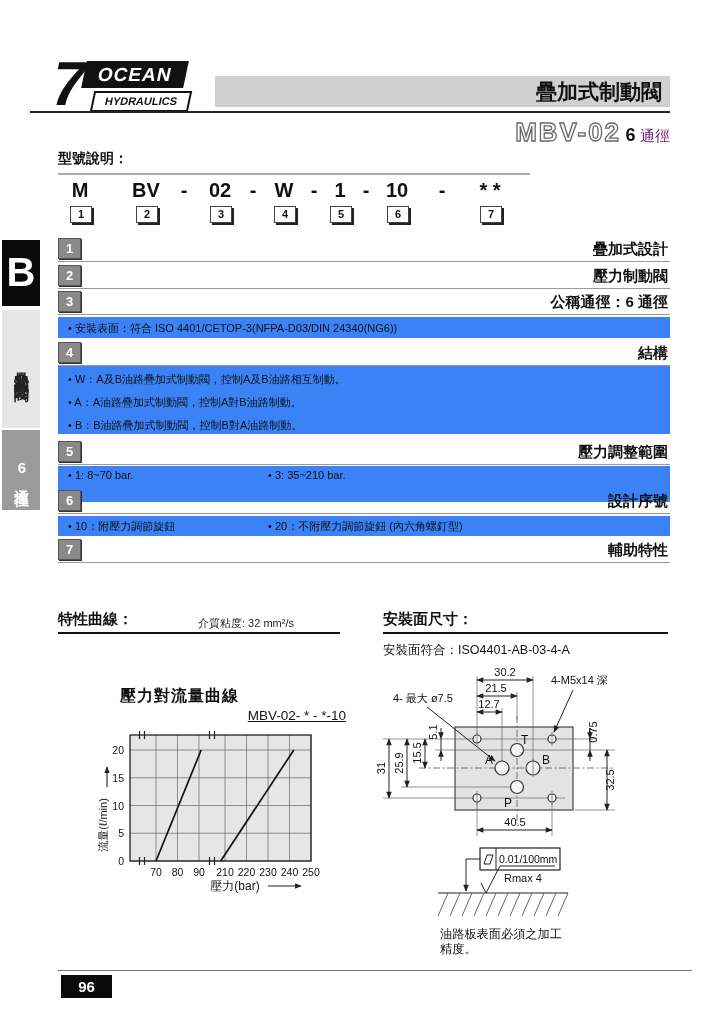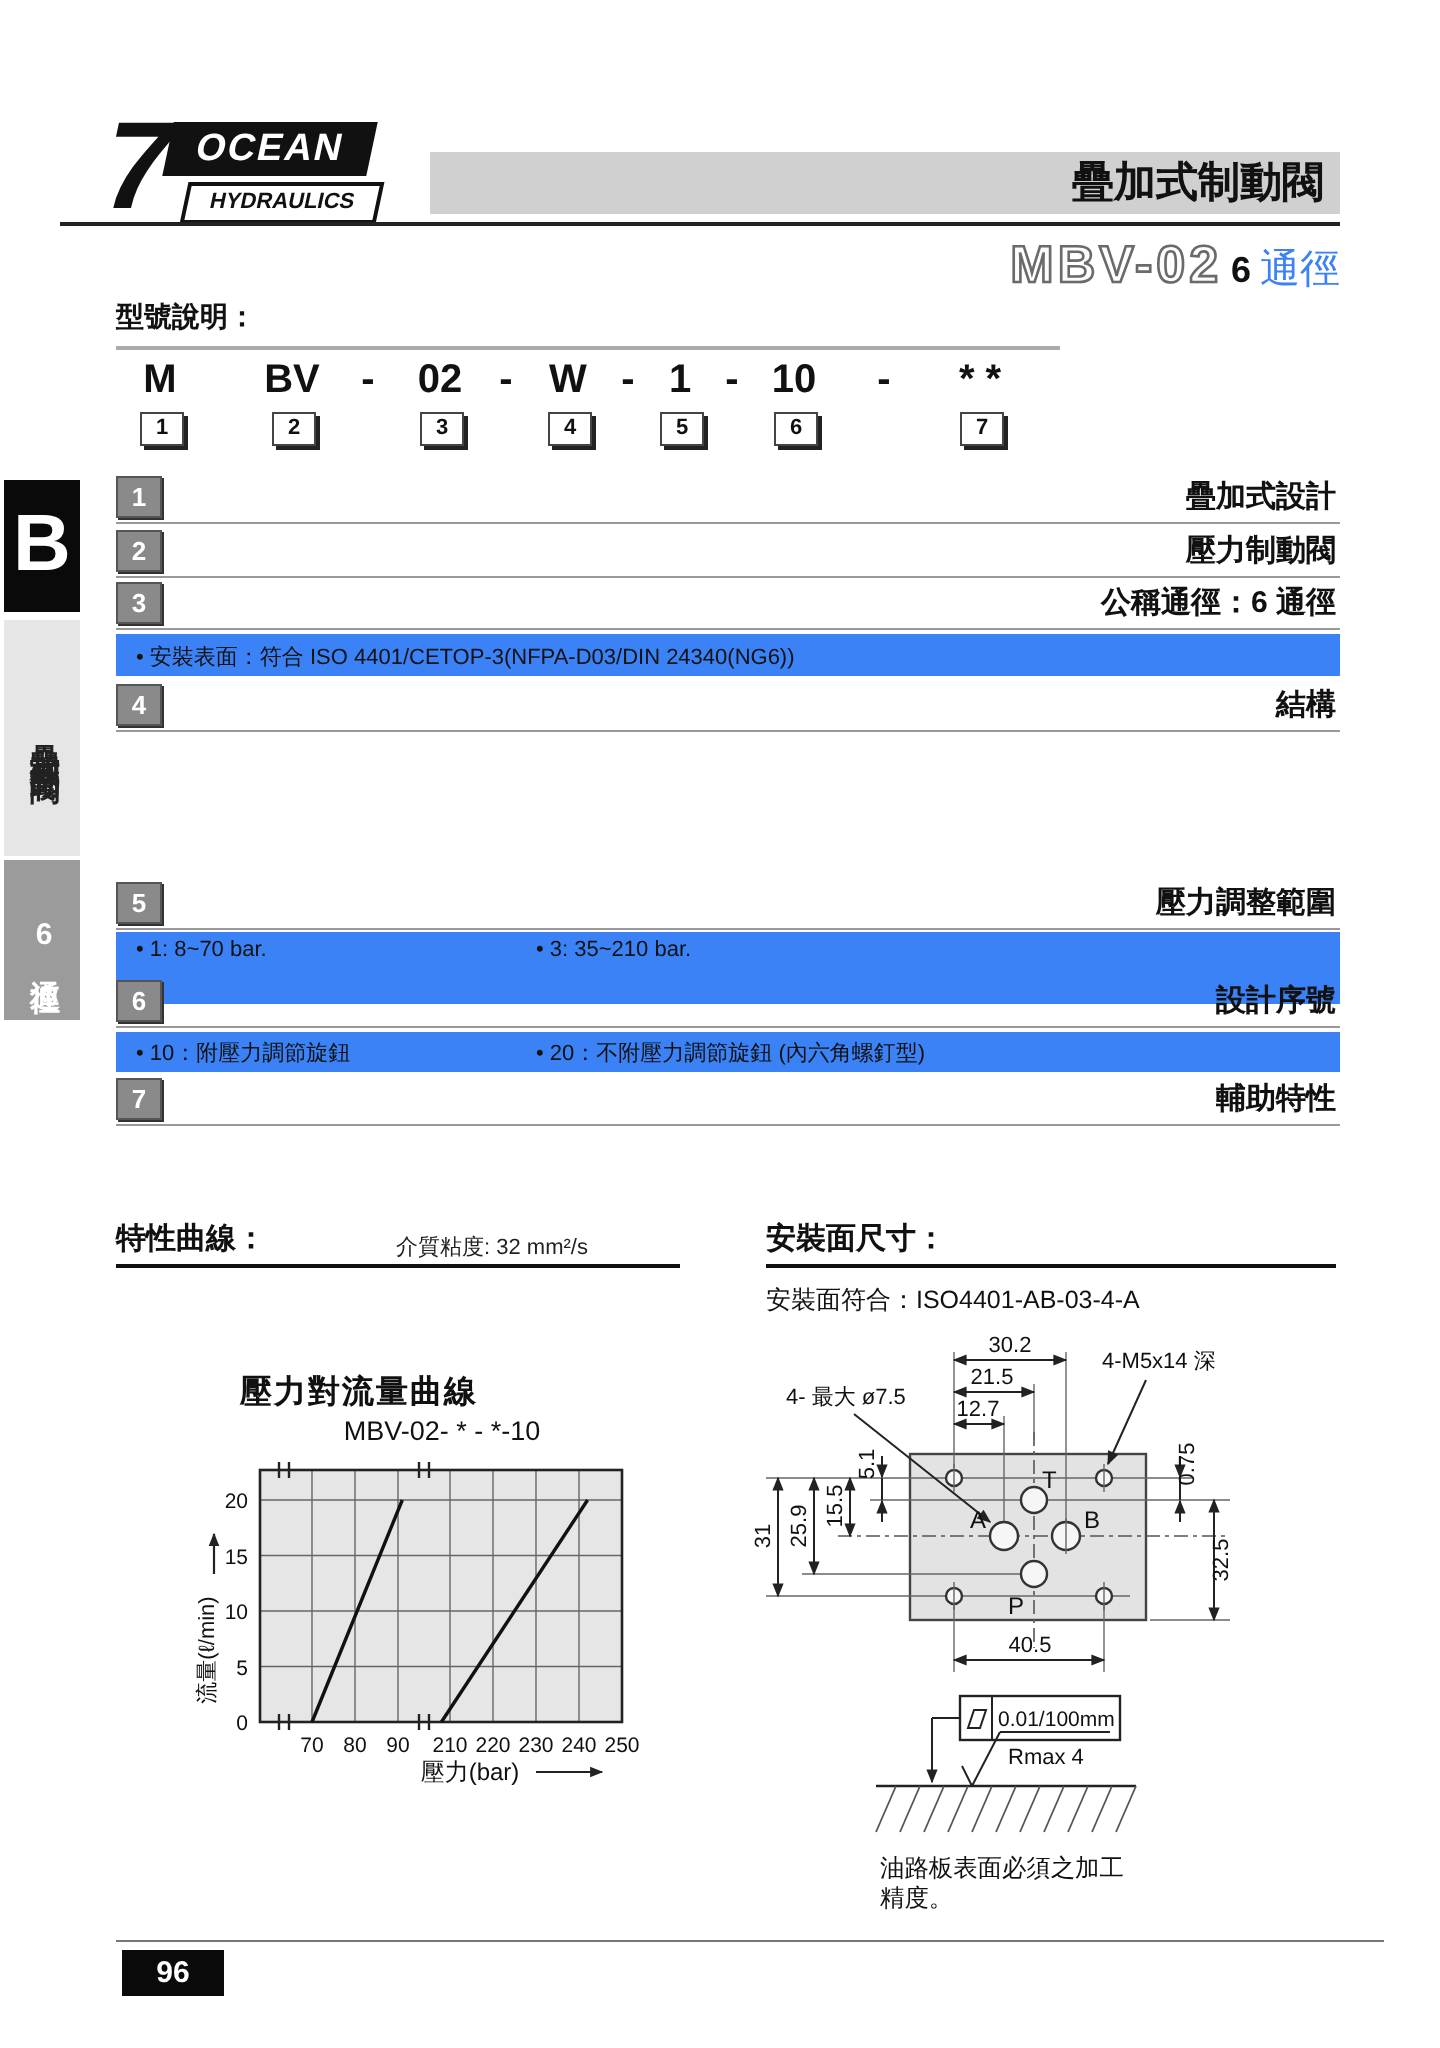--- a/index.html
+++ b/index.html
@@ -14,21 +14,21 @@
   #logo-hyd{left:36px;top:31px;width:94px;height:17px;background:#fff;border:2px solid #111;transform:skewX(-12deg);
             font-weight:bold;font-size:11px;text-align:center;line-height:16px;}
   #header-bar{left:215px;top:76px;width:455px;height:31px;background:#d0d0d0;
               text-align:right;font-weight:bold;font-size:21px;line-height:31px;padding-right:0;}
   #header-bar span{padding-right:8px;}
   #header-rule{left:30px;top:111px;width:640px;height:0;border-top:2.5px solid #222;}
   #model-line{left:380px;top:117px;width:290px;text-align:right;}
   #model-line .outline{font-size:26px;font-weight:bold;letter-spacing:2px;color:#fdfdfd;
        -webkit-text-stroke:1.3px #6a6a6a;text-shadow:0 0 1px #888;}
   #model-line .sz-num{font-size:18px;font-weight:bold;color:#111;}
-  #model-line .sz-txt{font-size:20px;color:#3b82f6;}
+  #model-line .sz-txt{font-size:15px;color:#701a75;}
   
   #side-tab{left:2px;top:240px;width:38px;height:66px;background:#0a0a0a;color:#fff;
             font-weight:bold;font-size:40px;text-align:center;line-height:64px;}
   .vtxt{writing-mode:vertical-rl;text-orientation:upright;}
   #side-cat{left:2px;top:310px;width:38px;height:118px;background:#e6e6e6;display:flex;align-items:center;justify-content:center;
             font-weight:bold;font-size:15px;letter-spacing:3px;color:#222;}
   #side-size{left:2px;top:430px;width:38px;height:80px;background:#9b9b9b;display:flex;align-items:center;justify-content:center;
              font-weight:bold;font-size:15px;letter-spacing:2px;color:#fff;}
   
   #model-heading{left:58px;top:150px;font-weight:bold;font-size:14px;}
@@ -44,21 +44,21 @@
   .gbar{position:absolute;left:58px;width:612px;background:#3b82f6;}
   .blt{position:absolute;white-space:nowrap;font-size:11px;color:#111;}
   .blt::before{content:"• ";font-size:11px;}
   
   .lower-h{position:absolute;font-weight:bold;font-size:15px;}
   .lower-rule{position:absolute;height:0;border-top:2px solid #111;}
   #visc{left:198px;top:616px;font-size:11px;color:#222;}
   #mount-std{left:383px;top:642px;font-size:12.5px;}
   
   #curve-title{left:120px;top:686px;width:230px;text-align:left;font-weight:bold;font-size:16px;letter-spacing:1px;}
-  #curve-sub{left:106px;top:708px;width:230px;text-align:center;font-size:13.5px;}
+  #curve-sub{left:116px;top:708px;width:230px;text-align:right;font-size:13.5px;text-decoration:underline;}
   svg text{font-family:"Liberation Sans","DejaVu Sans",sans-serif;fill:#111;}
   
   #footer-rule{left:58px;top:970px;width:634px;height:0;border-top:1.5px solid #777;}
   #page-num{left:61px;top:975px;width:51px;height:23px;background:#0a0a0a;color:#fff;
             font-weight:bold;font-size:15px;text-align:center;line-height:23px;}
 </style>
 </head>
 <body>
 
 <div id="page">
@@ -119,20 +119,25 @@
   <div class="sec-row" style="top:291px">
     <span class="sec-num">3</span>
     <span class="sec-title">公稱通徑：6 通徑</span>
   </div>
   <div class="gbar" style="top:317px;height:21px">
     <span class="blt" style="left:10px;top:4px">安裝表面：符合 ISO 4401/CETOP-3(NFPA-D03/DIN 24340(NG6))</span>
   </div>
   <div class="sec-row" style="top:342px">
     <span class="sec-num">4</span>
     <span class="sec-title">結構</span>
+  </div>
+  <div class="gbar" style="top:366px;height:68px">
+    <span class="blt" style="left:10px;top:6px">W：A及B油路疊加式制動閥，控制A及B油路相互制動。</span>
+    <span class="blt" style="left:10px;top:29px">A：A油路疊加式制動閥，控制A對B油路制動。</span>
+    <span class="blt" style="left:10px;top:52px">B：B油路疊加式制動閥，控制B對A油路制動。</span>
   </div>
   <div class="sec-row" style="top:441px">
     <span class="sec-num">5</span>
     <span class="sec-title">壓力調整範圍</span>
   </div>
   <div class="gbar" style="top:466px;height:36px">
     <span class="blt" style="left:10px;top:3px">1: 8~70 bar.</span>
     <span class="blt" style="left:210px;top:3px">3: 35~210 bar.</span>
   </div>
   <div class="sec-row" style="top:490px">

